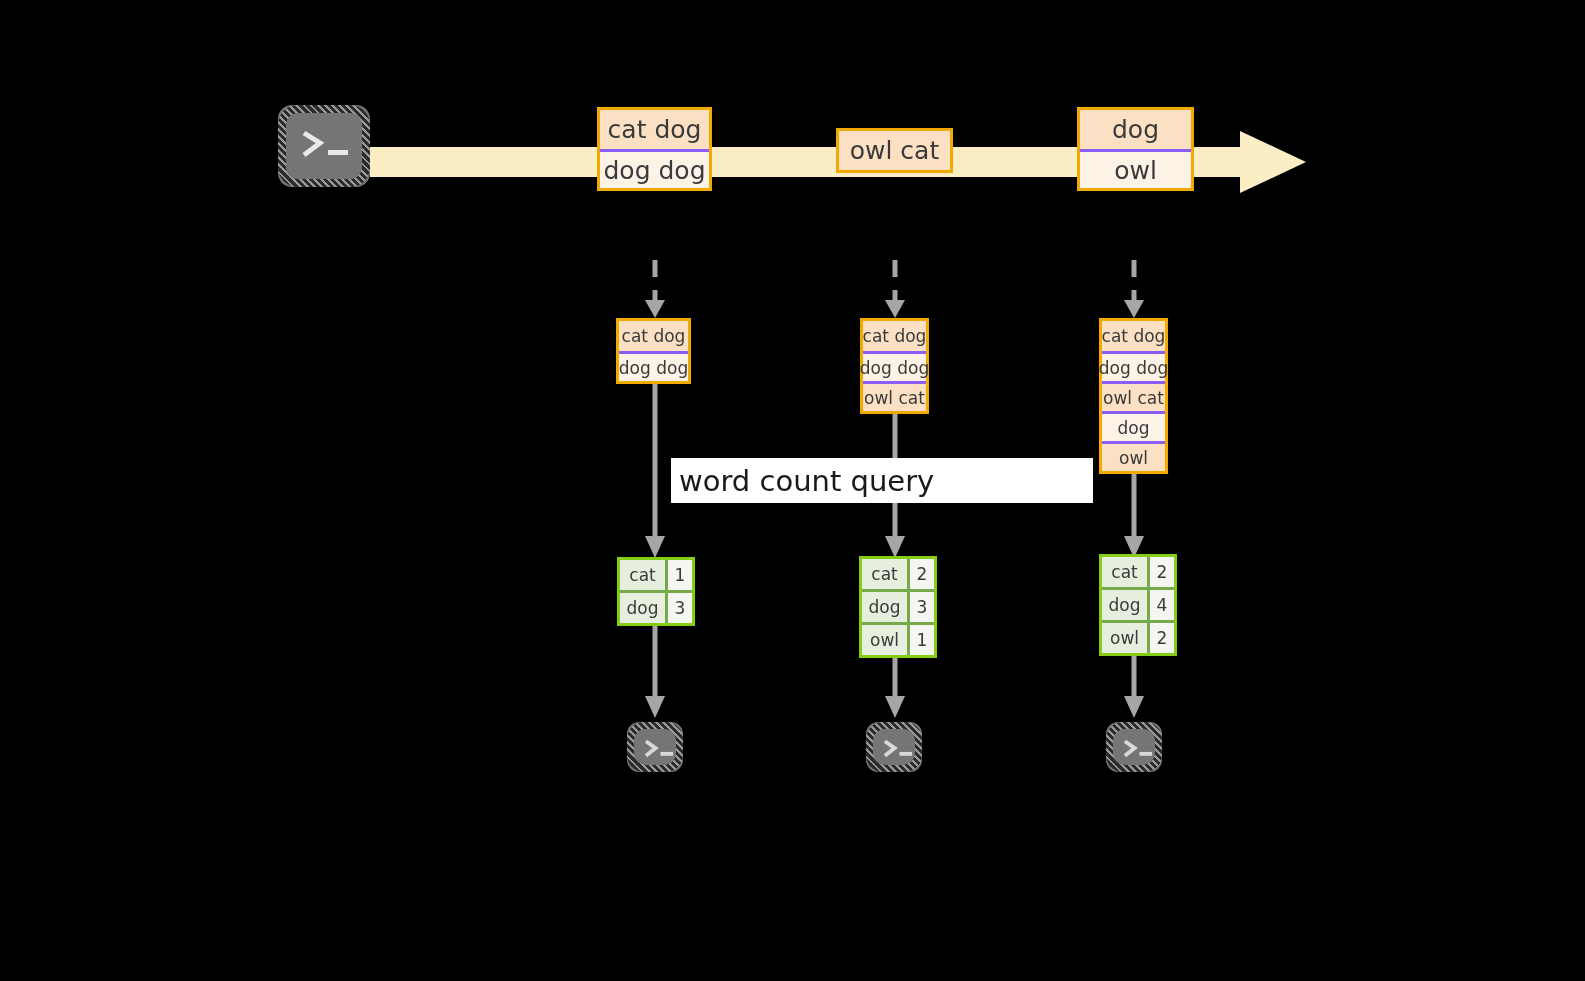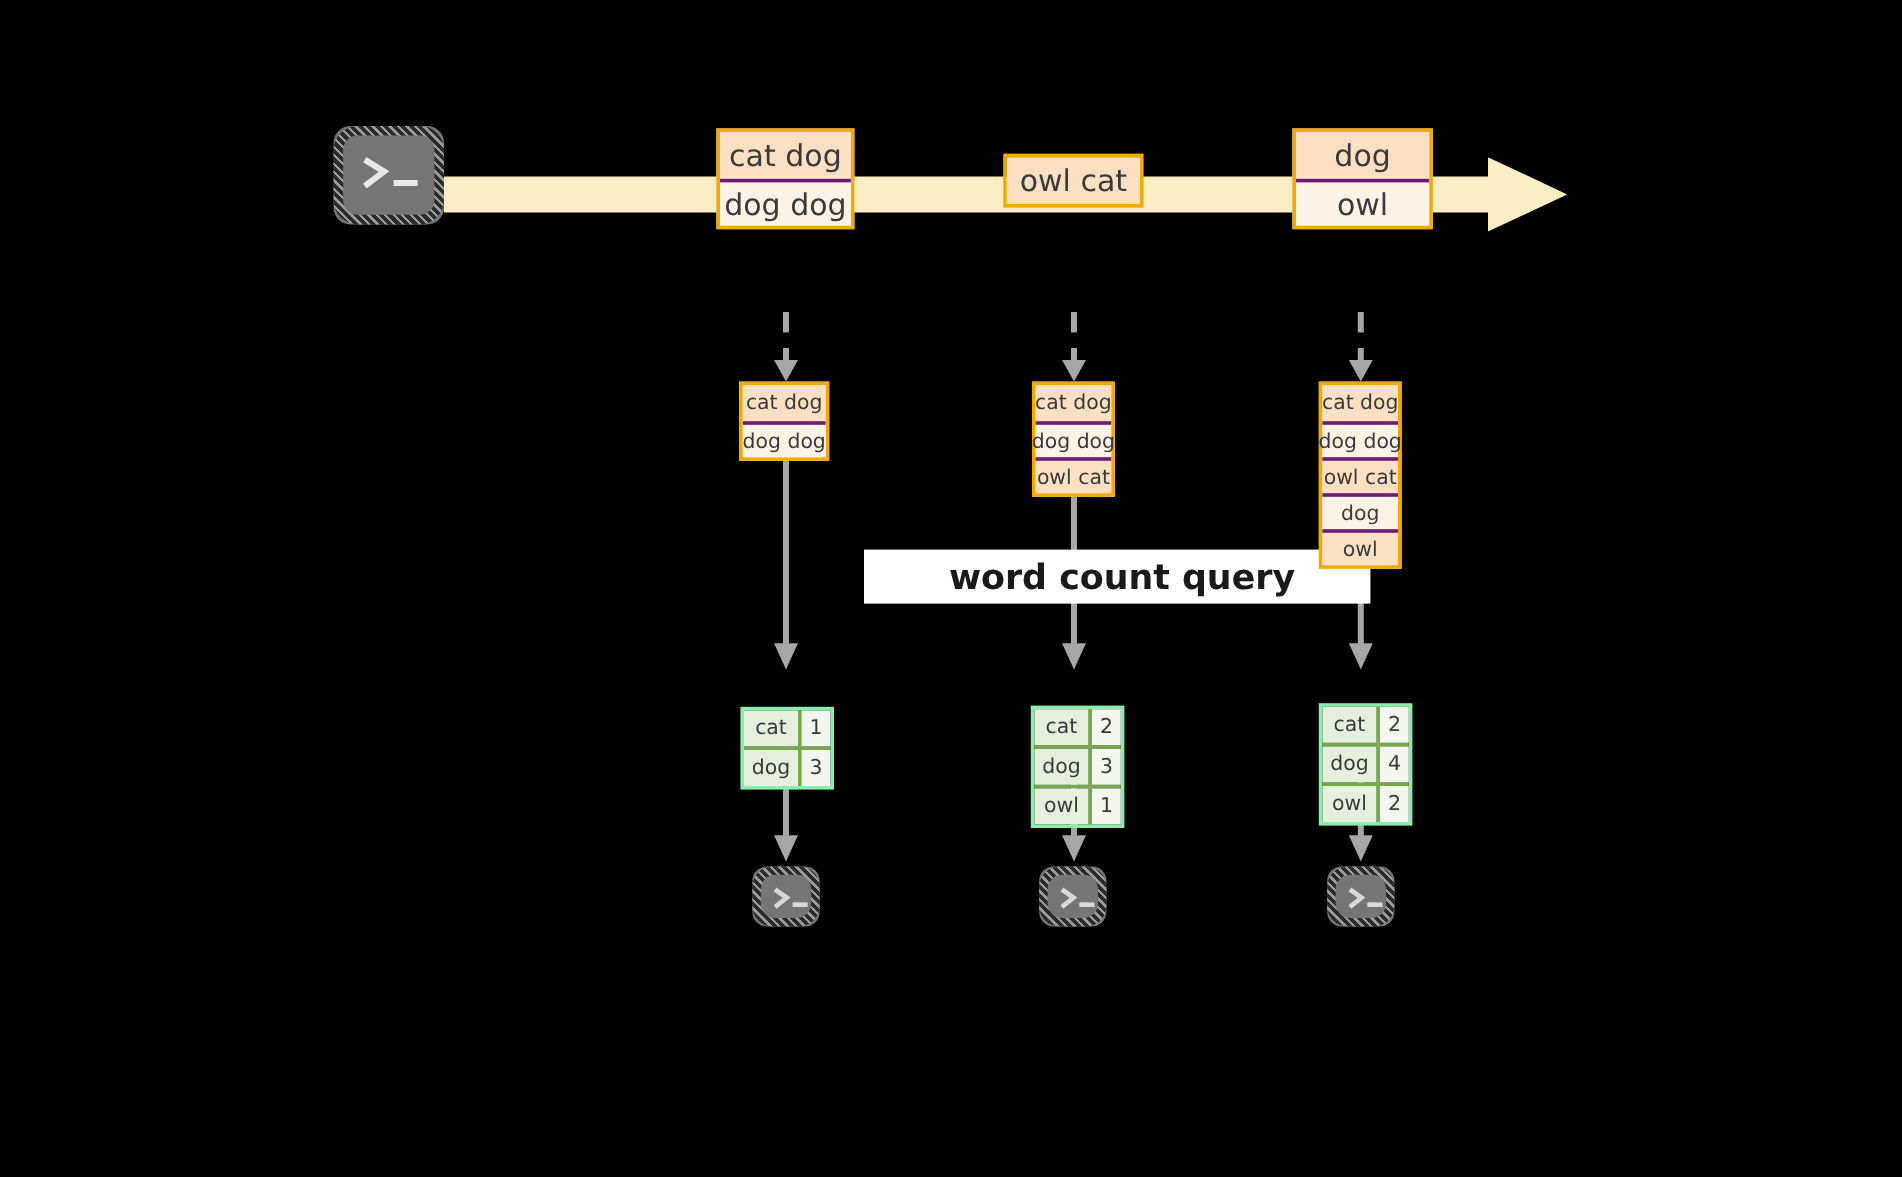--- a/index.html
+++ b/index.html
@@ -81,41 +81,40 @@
   .ocell {
     box-sizing: border-box;
     display: flex;
     align-items: center;
     justify-content: center;
     color: #3a3a3a;
     white-space: nowrap;
   }
   .ocell.shade-a { background: #fce0c4; }
   .ocell.shade-b { background: #fdf2e6; }
-  .ocell + .ocell { border-top: 3px solid #701a75; }
+  .ocell + .ocell { border-top: 3px solid #8b5cf6; }
 
   
   .obox.top .ocell { height: 39px; font-size: 25px; }
   .obox.top1 { left: 597px; top: 107px; width: 115px; }
   .obox.top2 { left: 836px; top: 128px; width: 117px; }
   .obox.top3 { left: 1077px; top: 107px; width: 117px; }
 
   
   .obox.mid .ocell { height: 30px; font-size: 17px; }
   .obox.mid1 { left: 616px; top: 318px; width: 75px; }
   .obox.mid2 { left: 860px; top: 318px; width: 69px; }
   .obox.mid3 { left: 1099px; top: 318px; width: 69px; }
 
   
   .gbox {
     position: absolute;
     box-sizing: border-box;
-    border: 3px solid #86efac;
+    border: 3px solid #84cc16;
     z-index: 5;
-    margin-top: 32px;
   }
   .grow {
     display: flex;
     height: 30px;
   }
   .grow + .grow { border-top: 3px solid #76a94a; }
   .gkey, .gval {
     box-sizing: border-box;
     display: flex;
     align-items: center;
@@ -129,30 +128,29 @@
   .gbox.g2 { left: 859px; top: 556px; }
   .gbox.g3 { left: 1099px; top: 554px; }
 
   
   .arrow { position: absolute; z-index: 2; }
   .arrow svg { display: block; }
 
   
   .banner {
     position: absolute;
-    left: 720px;
+    left: 671px;
     top: 458px;
     width: 422px;
     height: 45px;
     background: #ffffff;
     display: flex;
     align-items: center;
-    justify-content: center;
+    justify-content: flex-start;
     z-index: 4;
-    font-weight: bold;
   }
   .banner span {
     font-size: 29px;
     color: #1a1a1a;
     white-space: nowrap;
     padding-left: 8px;
   }
 </style>
 </head>
 <body>

